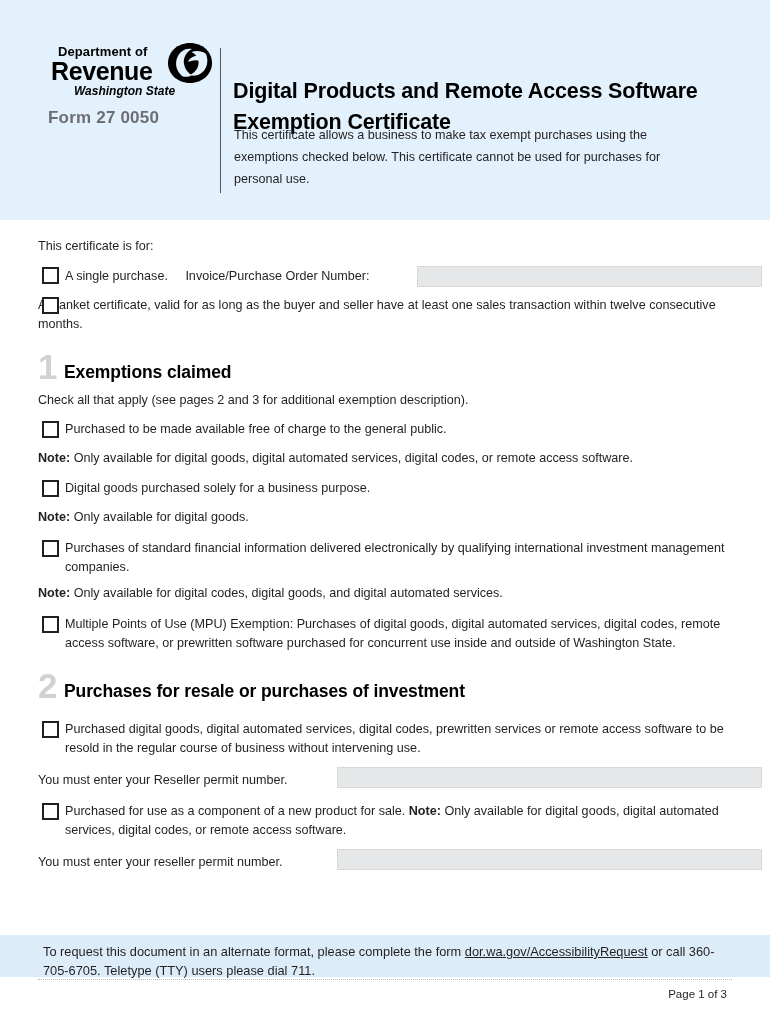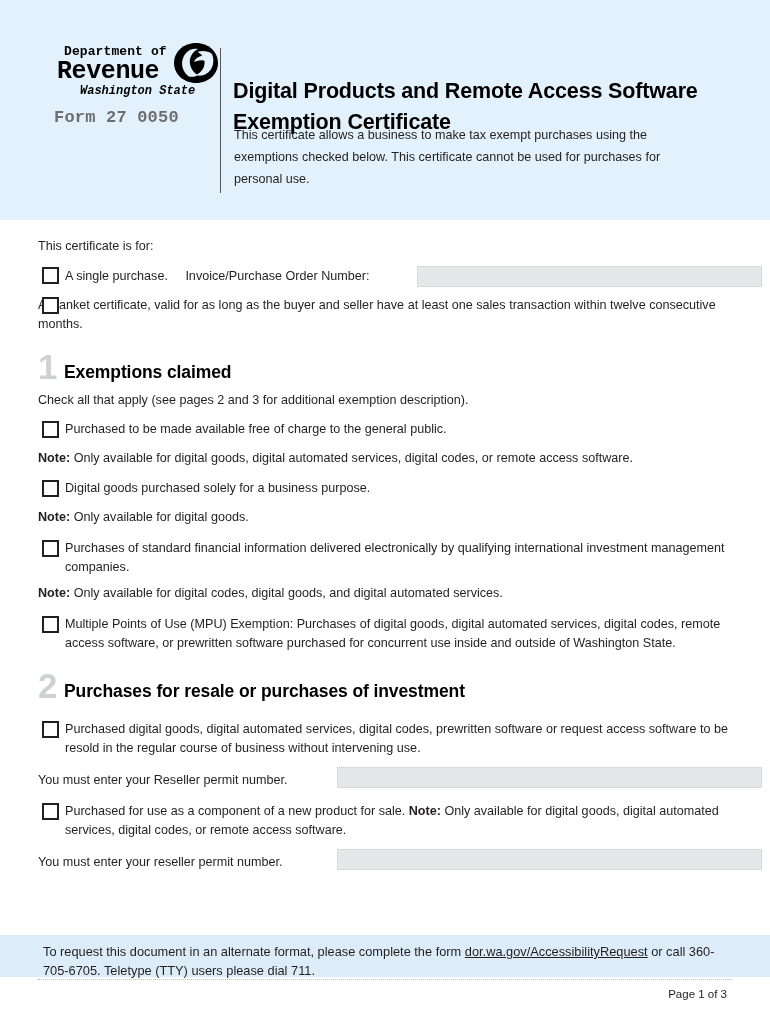--- a/index.html
+++ b/index.html
@@ -20,24 +20,23 @@
   
   .header-band {
     position: absolute;
     left: 0; top: 0;
     width: 770px;
     height: 220px;
     background: #e2f1fb;
   }
   .logo-block {
     position: absolute;
-    left: 54px; top: 40px;
+    left: 48px; top: 40px;
     width: 170px;
     text-align: left;
-    font-family: Liberation Mono, monospace;
   }
   .logo-row {
     position: relative;
     width: 170px;
     height: 58px;
   }
   .logo-dept {
     position: absolute;
     left: 10px; top: 4px;
     font-size: 13px;
@@ -323,21 +322,21 @@
   </div>
 
   <div class="section-head" data-name="section-2-heading" style="margin-top:24px;">
     <div class="section-num" data-name="section-2-number">2</div>
     <div class="section-title" data-name="section-2-title">Purchases for resale or purchases of investment</div>
   </div>
 
   <div class="cb-row" data-name="resale-item-1" style="margin-top:13px;">
     <div class="cb" data-name="checkbox-purchased-for-resale"></div>
     <span class="cb-text" data-name="resale-item-1-label">
-      <span data-name="resale-item-1-line1">Purchased digital goods, digital automated services, digital codes, prewritten software or request</span>
+      <span data-name="resale-item-1-line1">Purchased digital goods, digital automated services, digital codes, prewritten services or remote</span>
       <span class="cont" data-name="resale-item-1-line2">access software to be resold in the regular course of business without intervening use.</span>
     </span>
   </div>
   <div class="inline-field-row" data-name="reseller-permit-row-1" style="margin-top:12px;">
     <span class="label-inline" data-name="reseller-permit-label-1">You must enter your Reseller permit number.</span>
     <div class="field" style="left:299px;top:-3px;width:425px;" data-name="reseller-permit-input-1"></div>
   </div>
 
   <div class="cb-row" data-name="resale-item-2" style="margin-top:10px;">
     <div class="cb" data-name="checkbox-component-of-new-product"></div>

